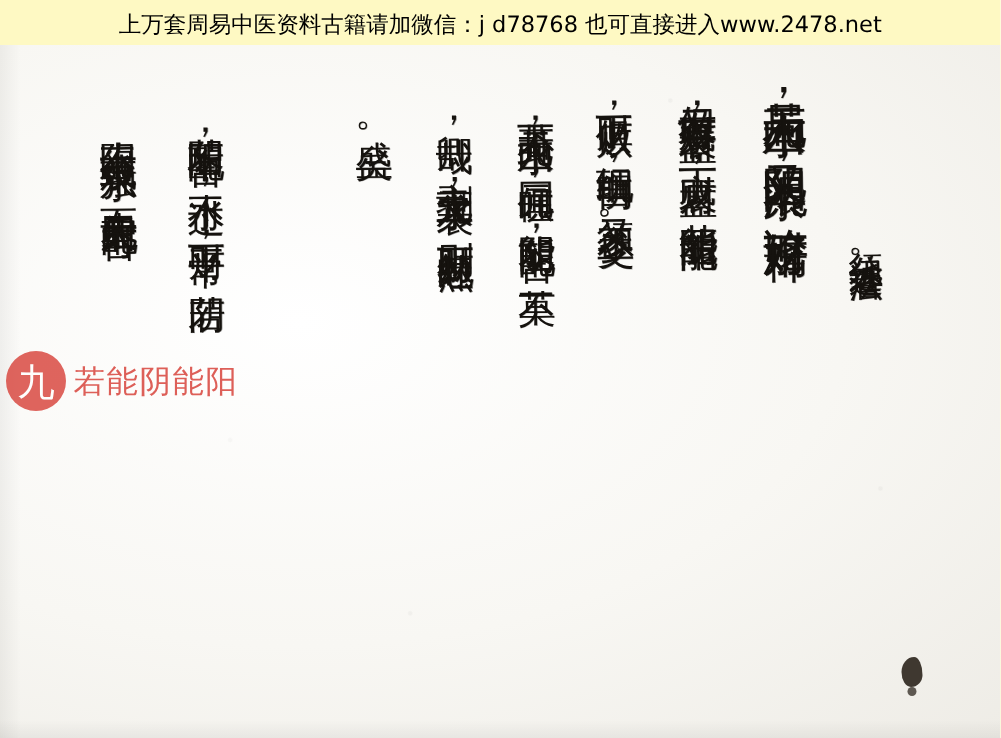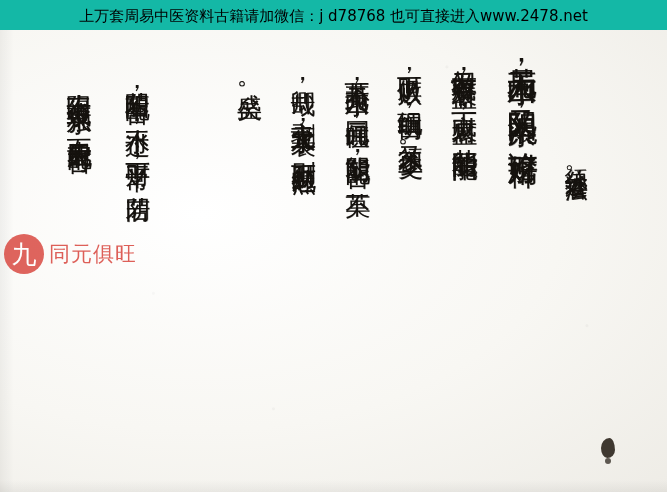--- a/index.html
+++ b/index.html
@@ -10,21 +10,21 @@
   body {
     width: 667px;
     height: 492px;
     overflow: hidden;
     font-family: "DejaVu Sans", sans-serif;
   }
   #page {
     position: relative;
     width: 667px;
     height: 492px;
-    background: #14b8a6;
+    background: #fef9c3;
     overflow: hidden;
   }
   
   #banner {
     position: absolute;
     top: 4px;
     left: 0;
     width: 667px;
     height: 26px;
     text-align: center;
@@ -176,17 +176,17 @@
     <div class="col c5">卿哉，交剥上元水衰了，则财丁勉然旺</div>
     <div class="col c6">盛矣。</div>
     <div class="col c8">若阴阳配合，水不过，财丁平常，若阴</div>
     <div class="col c9">阳不得或单丁独水，而先后天配合可</div>
 
     <div id="blot"></div>
     <div id="blot2"></div>
 
     <div id="watermark">
       <div id="wm-mark">九</div>
-      <div id="wm-text">同元俱旺</div>
+      <div id="wm-text">若能阴能阳</div>
     </div>
 
   </div>
 </div>
 
 </body></html>

